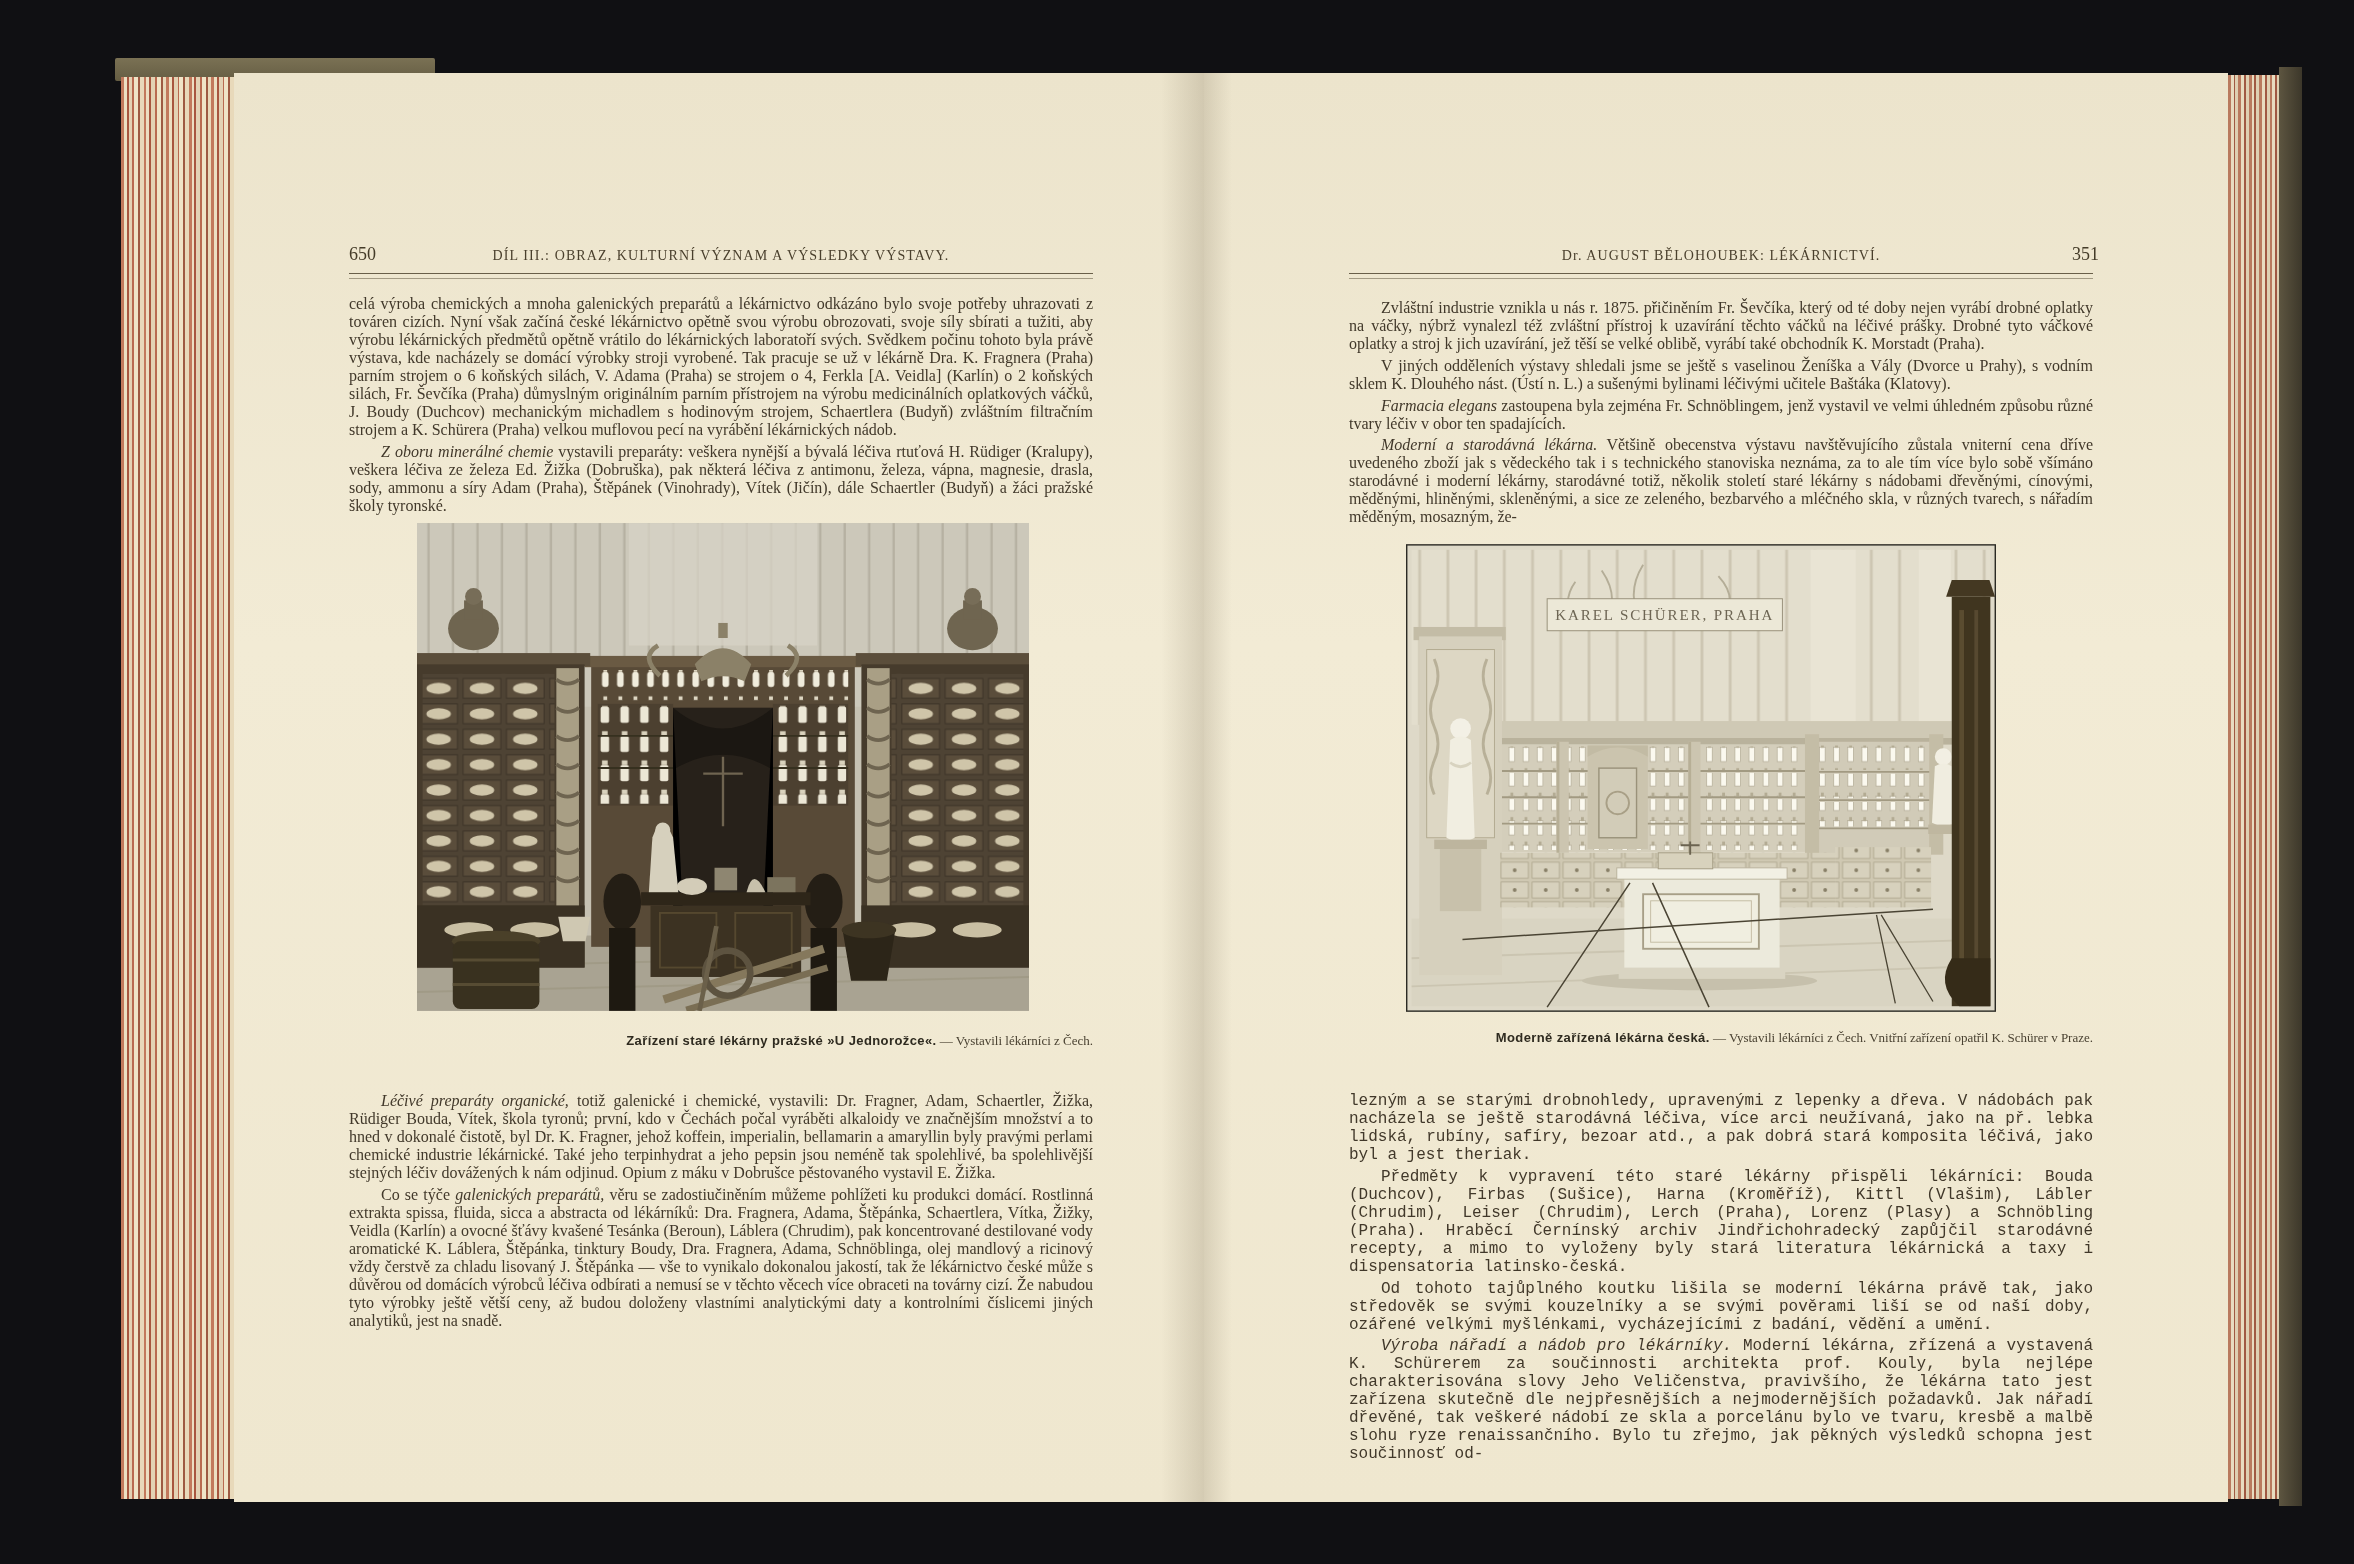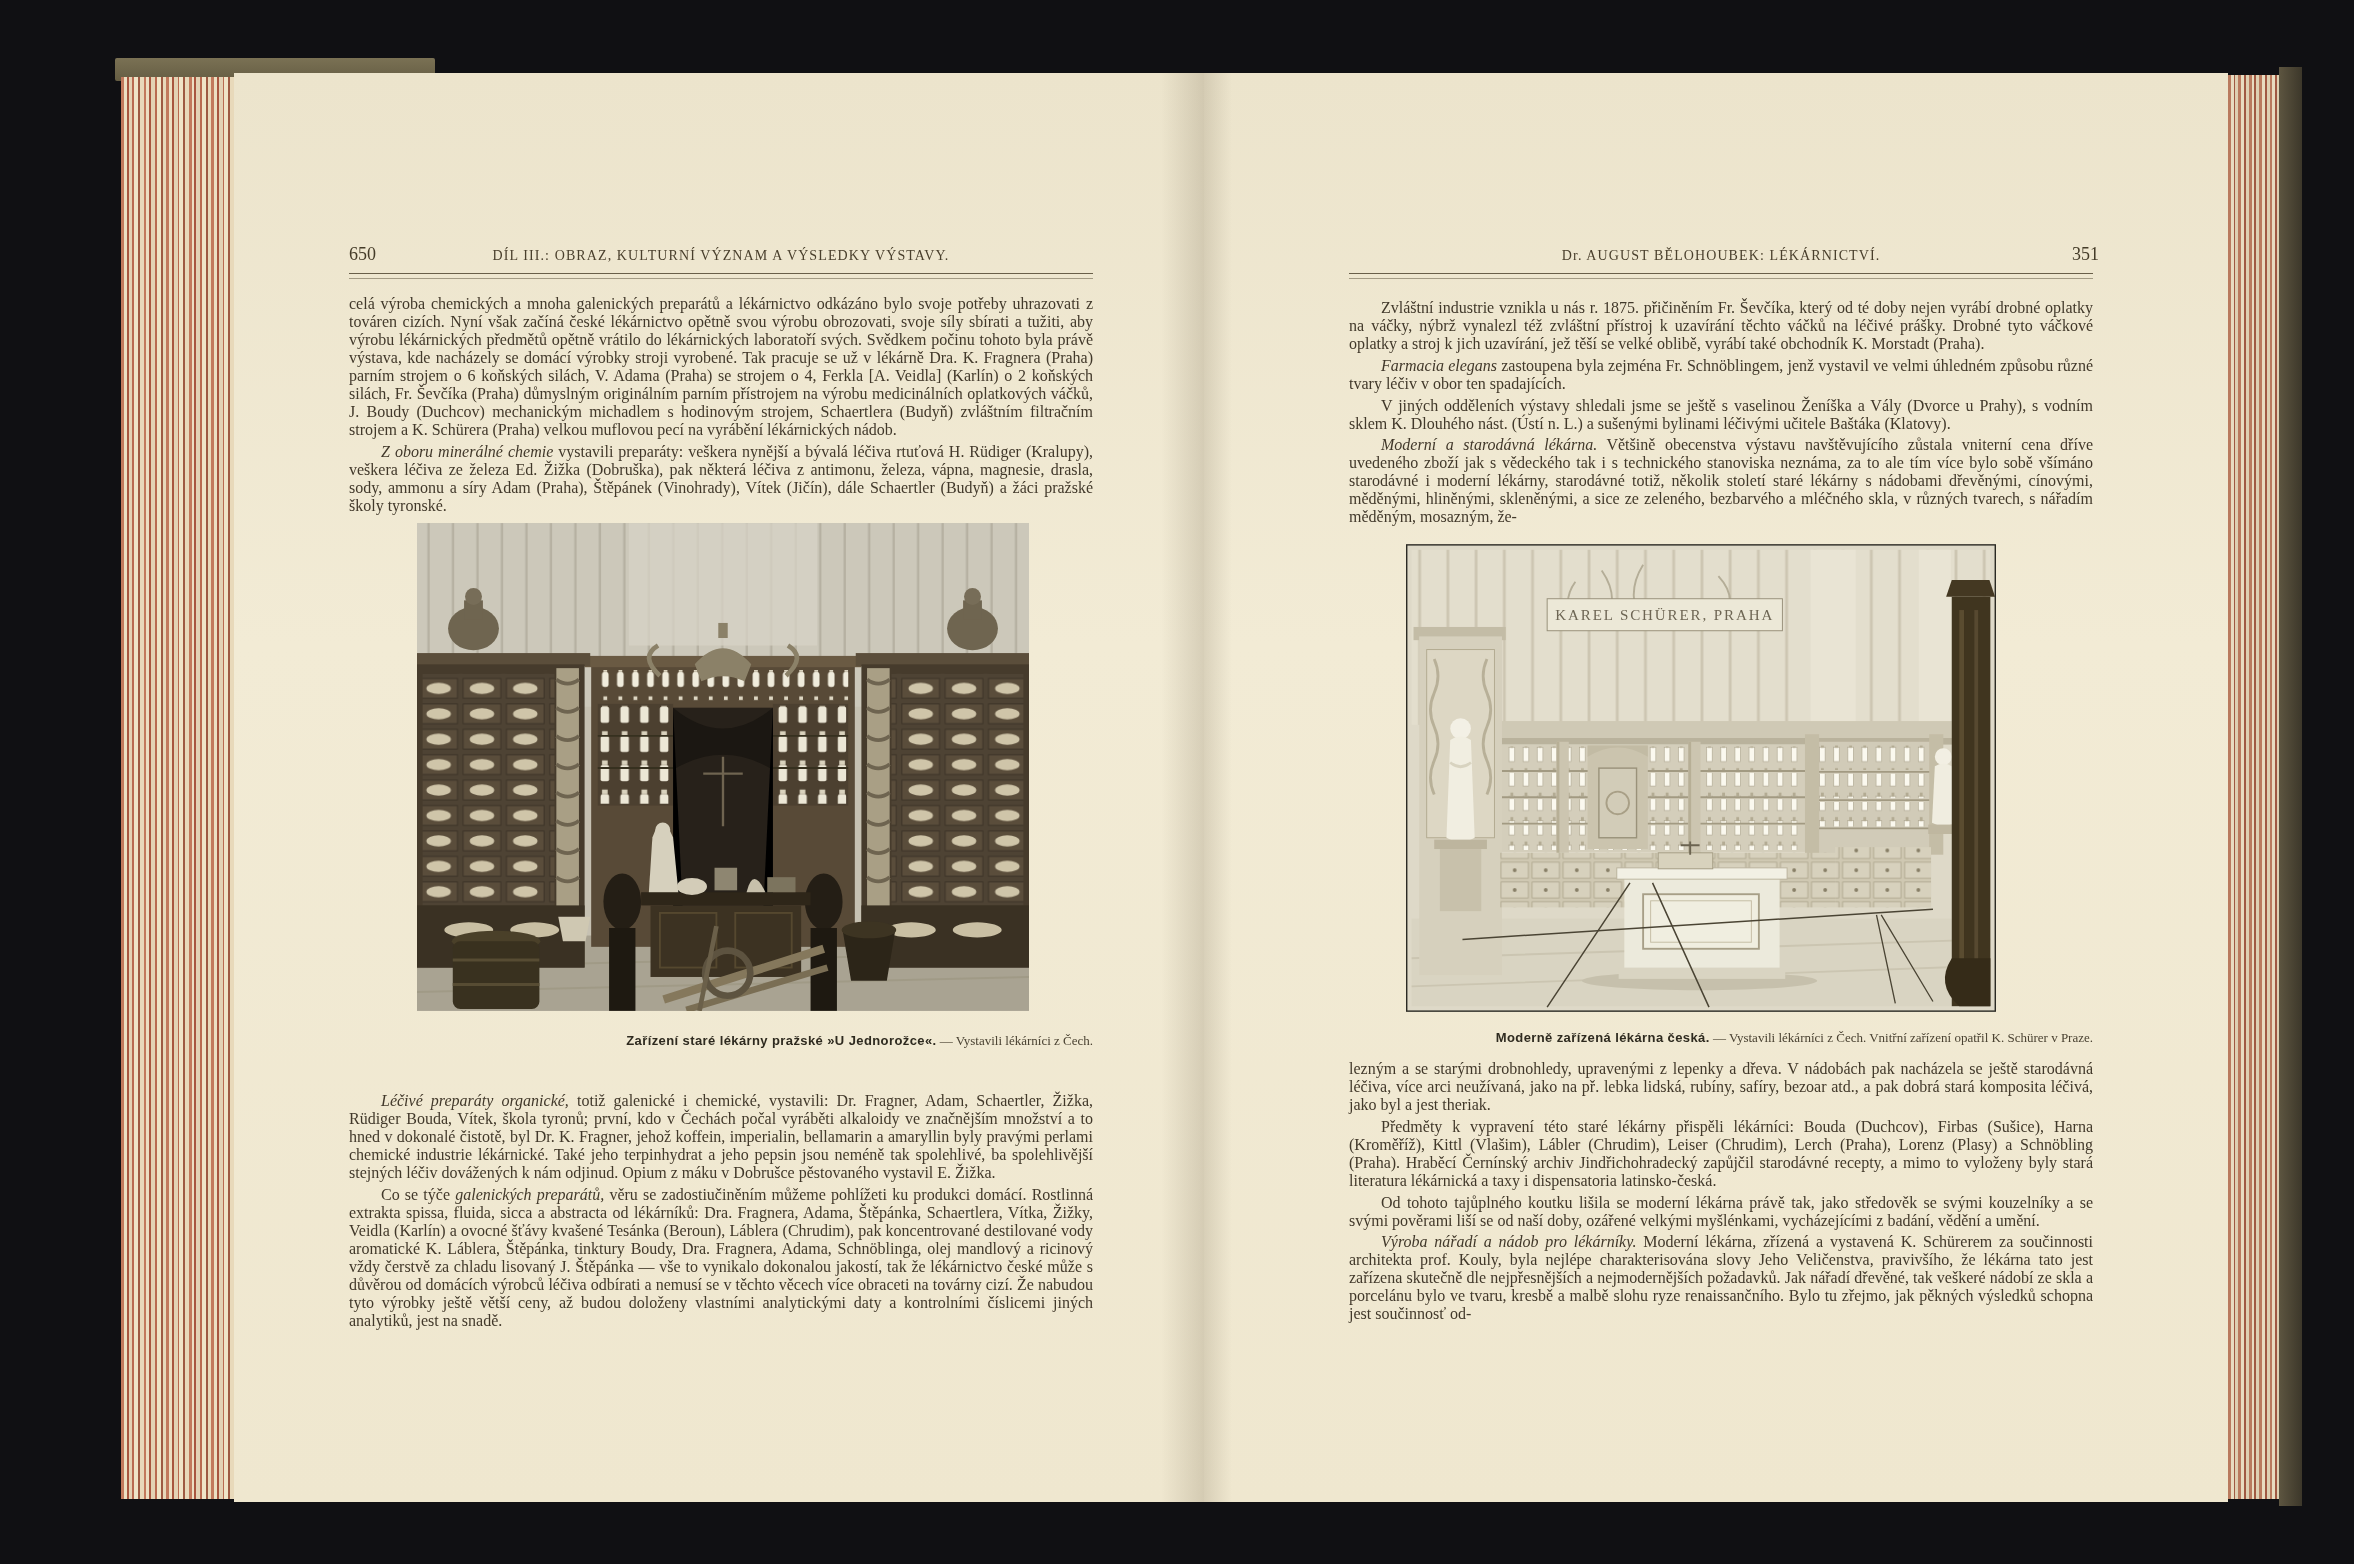--- a/index.html
+++ b/index.html
@@ -161,22 +161,22 @@
     </div>
   </div>
 
   <div class="page page-right">
     <div class="runhead" style="left:145px;width:744px;top:175px;text-align:center;">Dr. AUGUST BĚLOHOUBEK: LÉKÁRNICTVÍ.</div>
     <div class="pageno" style="left:151px;width:744px;top:171px;text-align:right;">351</div>
     <div class="rule" style="left:145px;top:200px;width:744px;"></div>
 
     <div class="textblock" style="left:145px;top:226px;width:744px;">
       <p class="para indent"><span></span><span class="ital"></span><span>Zvláštní industrie vznikla u nás r. 1875. přičiněním Fr. Ševčíka, který od té doby nejen vyrábí drobné oplatky na váčky, nýbrž vynalezl též zvláštní přístroj k uzavírání těchto váčků na léčivé prášky. Drobné tyto váčkové oplatky a stroj k jich uzavírání, jež těší se velké oblibě, vyrábí také obchodník K. Morstadt (Praha).</span></p>
+      <p class="para indent"><span></span><span class="ital"></span><span>V jiných odděleních výstavy shledali jsme se ještě s vaselinou Ženíška a Vály (Dvorce u Prahy), s vodním sklem K. Dlouhého nást. (Ústí n. L.) a sušenými bylinami léčivými učitele Baštáka (Klatovy).</span></p>
       <p class="para indent"><span></span><span class="ital">Farmacia elegans</span><span> zastoupena byla zejména Fr. Schnöblingem, jenž vystavil ve velmi úhledném způsobu různé tvary léčiv v obor ten spadajících.</span></p>
-      <p class="para indent"><span></span><span class="ital"></span><span>V jiných odděleních výstavy shledali jsme se ještě s vaselinou Ženíška a Vály (Dvorce u Prahy), s vodním sklem K. Dlouhého nást. (Ústí n. L.) a sušenými bylinami léčivými učitele Baštáka (Klatovy).</span></p>
       <p class="para indent"><span></span><span class="ital">Moderní a starodávná lékárna.</span><span> Většině obecenstva výstavu navštěvujícího zůstala vniterní cena dříve uvedeného zboží jak s vědeckého tak i s technického stanoviska neznáma, za to ale tím více bylo sobě všímáno starodávné i moderní lékárny, starodávné totiž, několik století staré lékárny s nádobami dřevěnými, cínovými, měděnými, hliněnými, skleněnými, a sice ze zeleného, bezbarvého a mléčného skla, v různých tvarech, s nářadím měděným, mosazným, že-</span></p>
     </div>
 
     <div class="figure" style="left:202px;top:471px;">
       <svg width="590" height="468" viewBox="0 0 627 497" xmlns="http://www.w3.org/2000/svg">
         <defs>
           <pattern id="rp-win" width="30" height="20" patternUnits="userSpaceOnUse">
             <rect width="30" height="20" fill="#e3decd"></rect>
               <rect x="13" width="3" height="20" fill="#cdc6b2"></rect>
           </pattern>
@@ -264,21 +264,21 @@
         <rect x="588" y="70" width="5" height="404" fill="#5a4c30"></rect>
         <rect x="604" y="70" width="4" height="404" fill="#574930"></rect>
         <path d="M580,440 q-18,28 8,51 h33 v-51 z" fill="#352b18"></path>
       </svg>
     </div>
     <div class="caption" style="left:145px;top:957px;width:744px;">
       <span class="cap-b">Moderně zařízená lékárna česká.</span>
       <span class="cap-r">— Vystavili lékárníci z Čech. Vnitřní zařízení opatřil K. Schürer v Praze.</span>
     </div>
 
-    <div class="textblock" style="left:145px;top:987px;width:744px;">
+    <div class="textblock" style="left:145px;top:1019px;width:744px;font-family:Liberation Mono, monospace;">
       <p class="para"><span></span><span class="ital"></span><span>lezným a se starými drobnohledy, upravenými z lepenky a dřeva. V nádobách pak nacházela se ještě starodávná léčiva, více arci neužívaná, jako na př. lebka lidská, rubíny, safíry, bezoar atd., a pak dobrá stará komposita léčivá, jako byl a jest theriak.</span></p>
       <p class="para indent"><span></span><span class="ital"></span><span>Předměty k vypravení této staré lékárny přispěli lékárníci: Bouda (Duchcov), Firbas (Sušice), Harna (Kroměříž), Kittl (Vlašim), Lábler (Chrudim), Leiser (Chrudim), Lerch (Praha), Lorenz (Plasy) a Schnöbling (Praha). Hraběcí Černínský archiv Jindřichohradecký zapůjčil starodávné recepty, a mimo to vyloženy byly stará literatura lékárnická a taxy i dispensatoria latinsko-česká.</span></p>
       <p class="para indent"><span></span><span class="ital"></span><span>Od tohoto tajůplného koutku lišila se moderní lékárna právě tak, jako středověk se svými kouzelníky a se svými pověrami liší se od naší doby, ozářené velkými myšlénkami, vycházejícími z badání, vědění a umění.</span></p>
       <p class="para indent"><span></span><span class="ital">Výroba nářadí a nádob pro lékárníky.</span><span> Moderní lékárna, zřízená a vystavená K. Schürerem za součinnosti architekta prof. Kouly, byla nejlépe charakterisována slovy Jeho Veličenstva, pravivšího, že lékárna tato jest zařízena skutečně dle nejpřesnějších a nejmodernějších požadavků. Jak nářadí dřevěné, tak veškeré nádobí ze skla a porcelánu bylo ve tvaru, kresbě a malbě slohu ryze renaissančního. Bylo tu zřejmo, jak pěkných výsledků schopna jest součinnosť od-</span></p>
     </div>
   </div>
 </div>
 
 
 </body></html>

